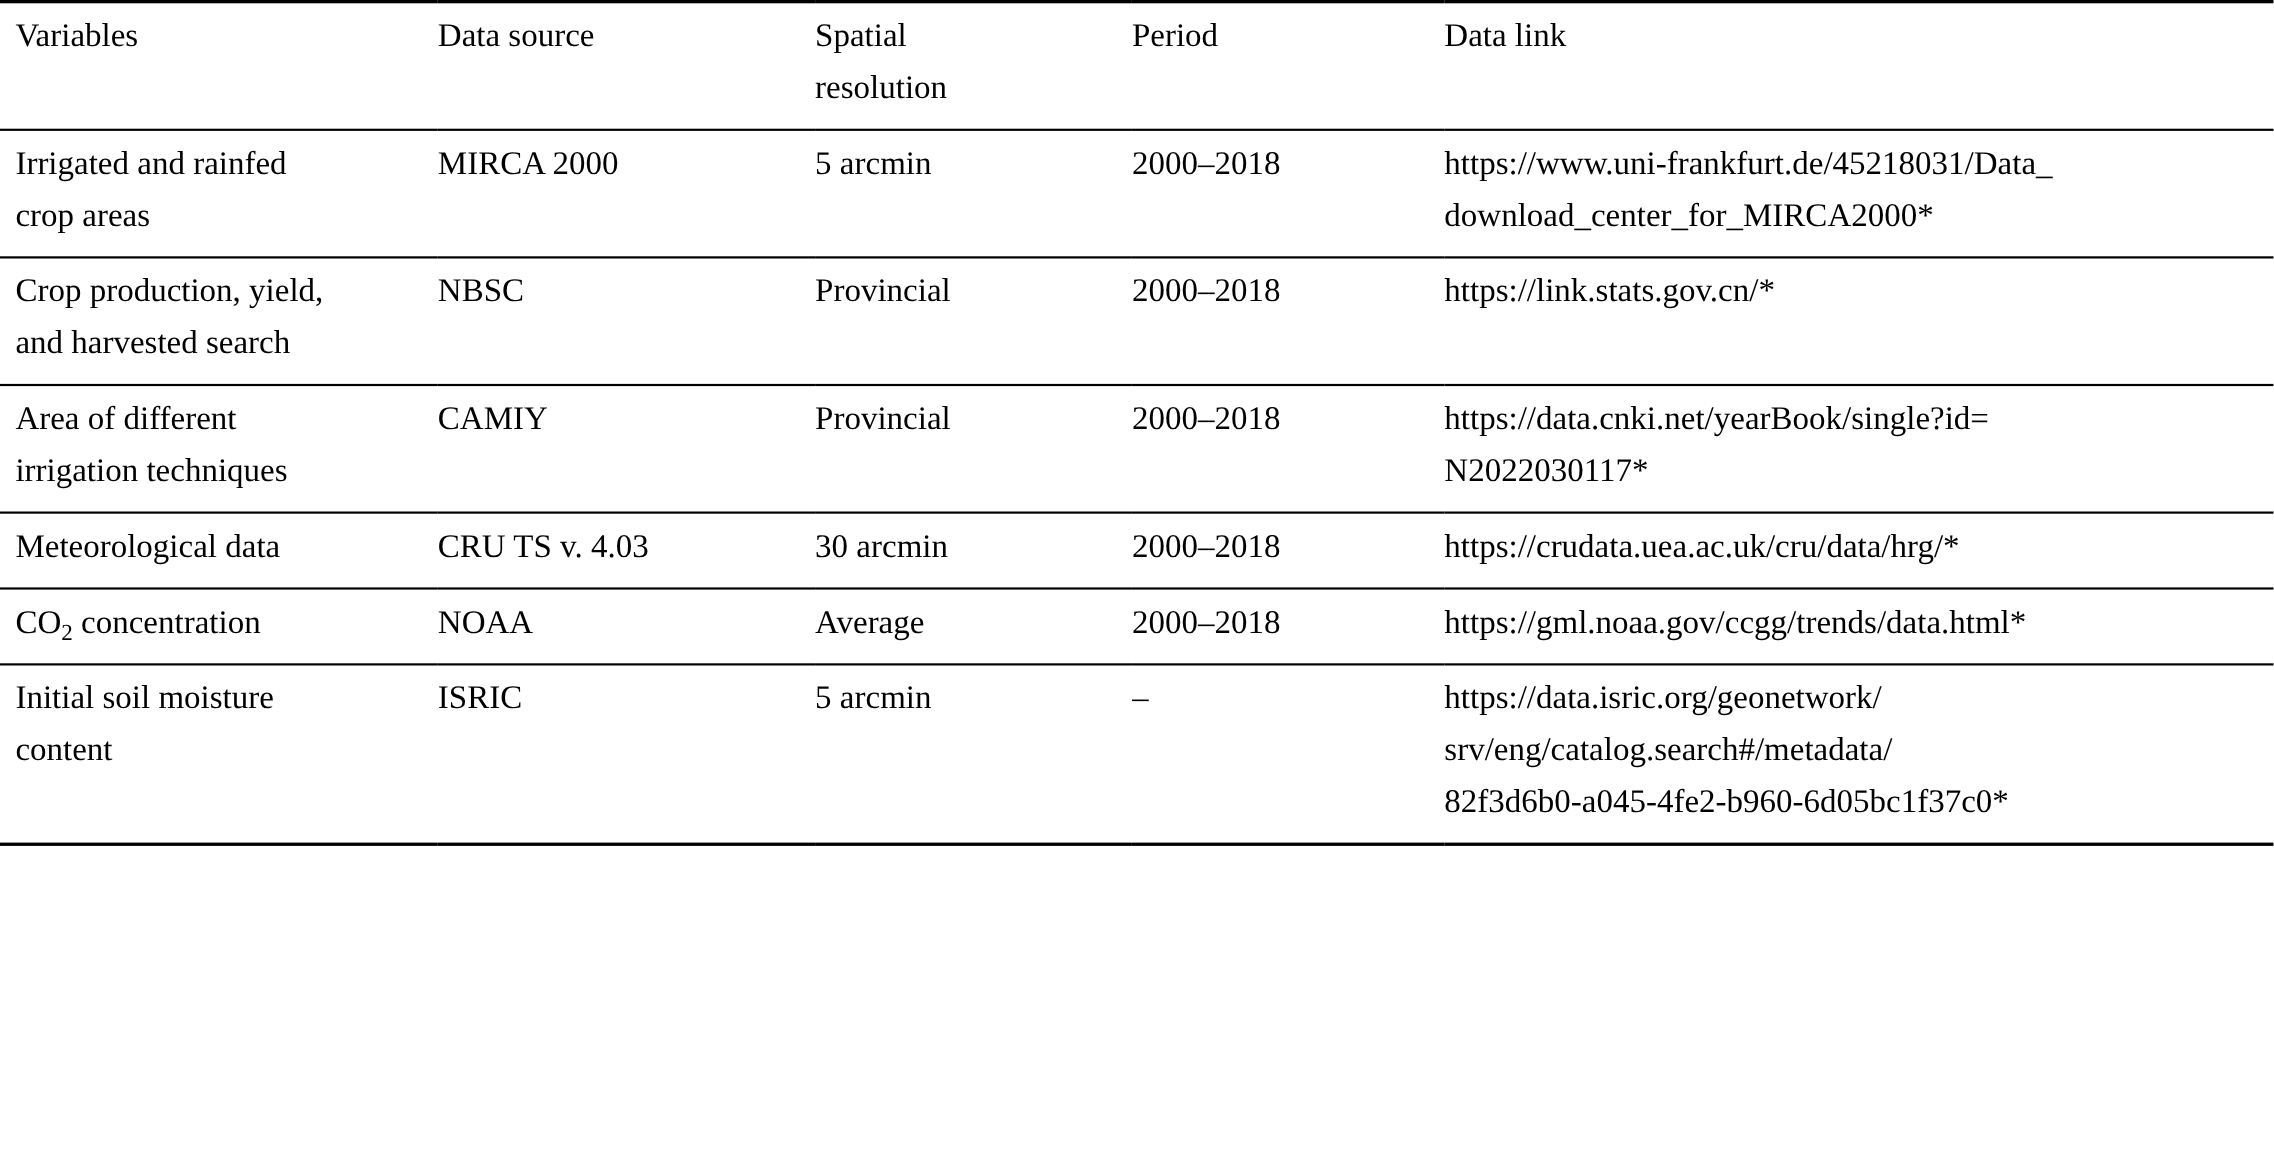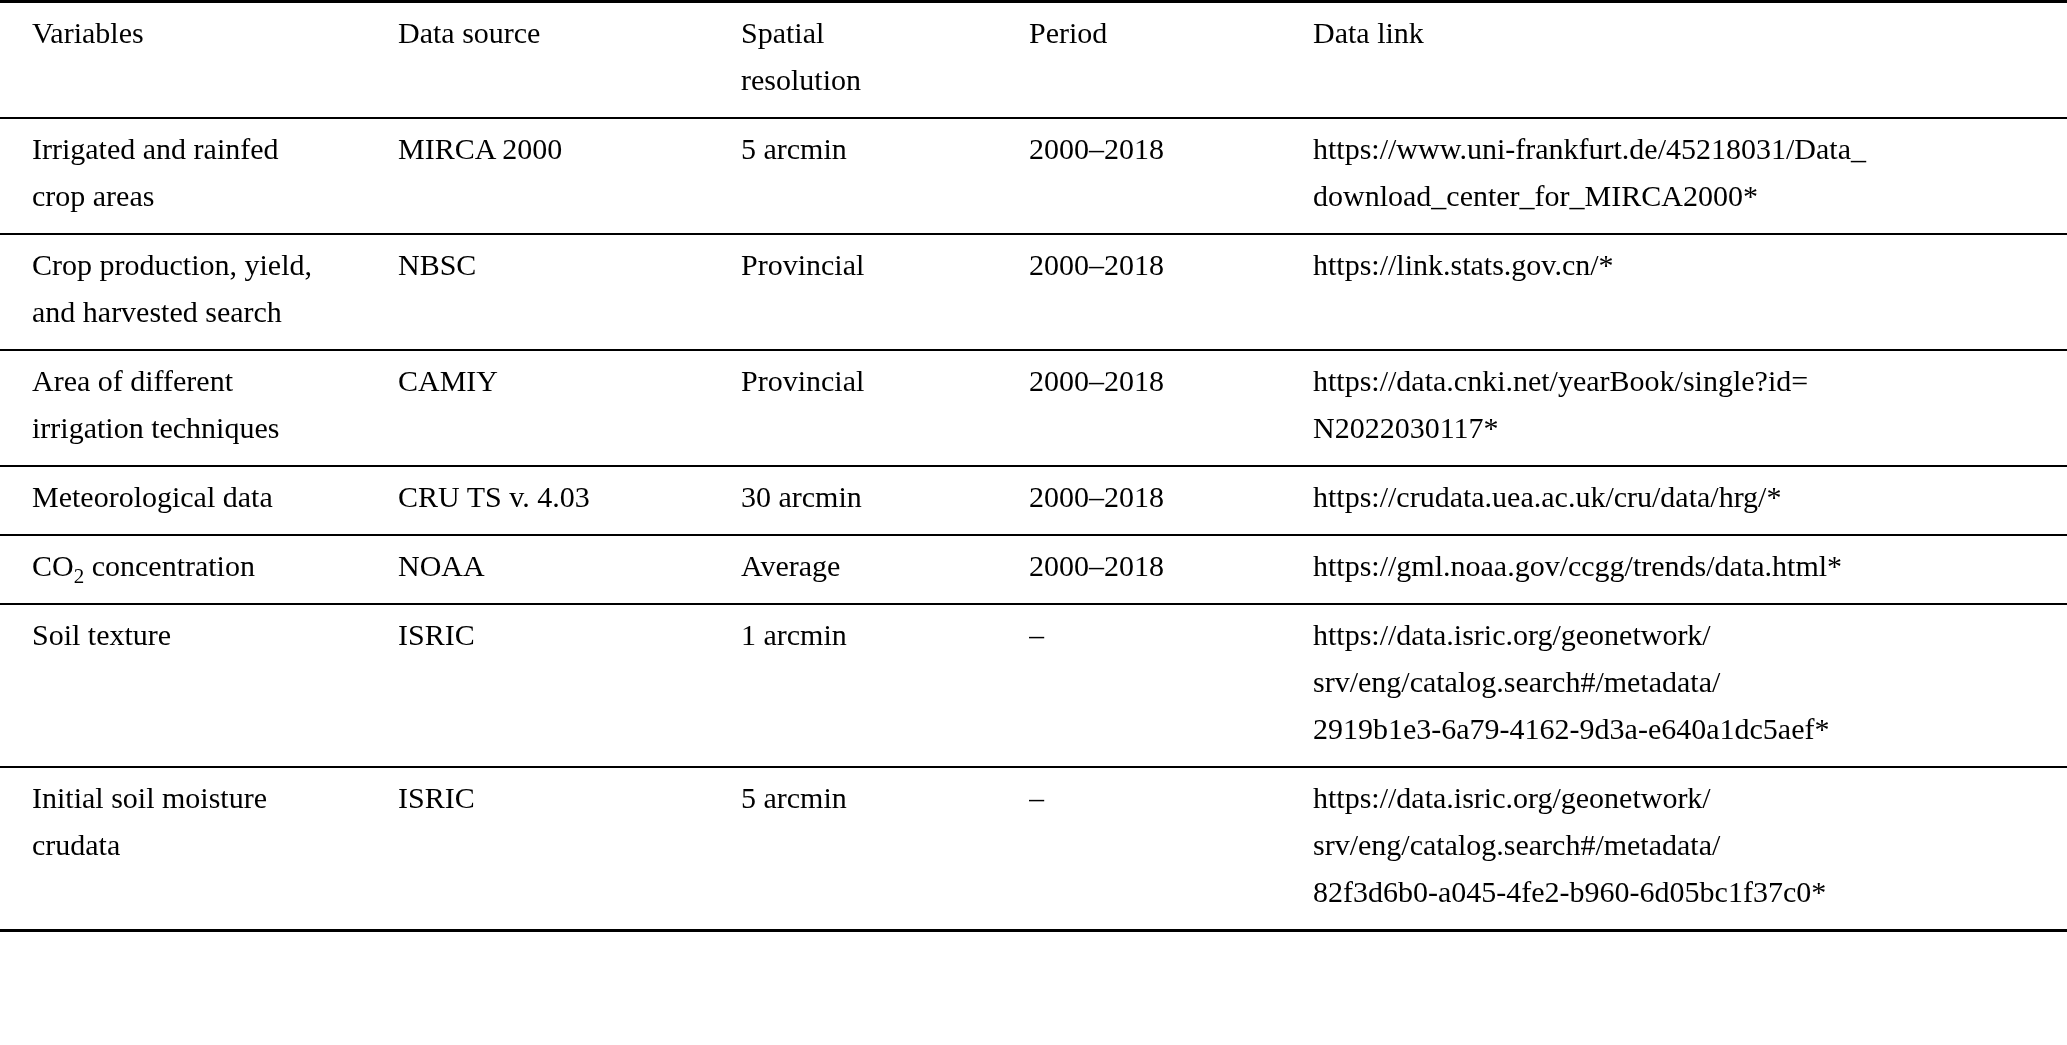--- a/index.html
+++ b/index.html
@@ -31,21 +31,21 @@
   tbody tr { border-top: 2.5px solid #000; }
 
   th, td {
     vertical-align: top;
     text-align: left;
     font-weight: normal;
     padding: 6px 16px 14px 0;
     line-height: 47px;
     overflow: hidden;
   }
-  th:first-child, td:first-child { padding-left: 32px; margin-left: 32px; }
+  th:first-child, td:first-child { padding-left: 14px; margin-left: 32px; }
 
   sub.co2-sub {
     font-size: 21px;
     line-height: 0;
     vertical-align: sub;
   }
 </style>
 </head>
 <body>
 
@@ -123,35 +123,22 @@
       <td><span>CO</span><sub class="co2-sub">2</sub> <span>concentration</span></td>
       <td>NOAA</td>
       <td>Average</td>
       <td>2000–2018</td>
       <td>
           <div>https://gml.noaa.gov/ccgg/trends/data.html*</div>
         </td>
     </tr>
     <tr>
       <td>
-          <div>Soil texture</div>
-        </td>
-      <td>ISRIC</td>
-      <td>1 arcmin</td>
-      <td>–</td>
-      <td>
-          <div>https://data.isric.org/geonetwork/</div>
-          <div>srv/eng/catalog.search#/metadata/</div>
-          <div>2919b1e3-6a79-4162-9d3a-e640a1dc5aef*</div>
-        </td>
-    </tr>
-    <tr>
-      <td>
           <div>Initial soil moisture</div>
-          <div>crudata</div>
+          <div>content</div>
         </td>
       <td>ISRIC</td>
       <td>5 arcmin</td>
       <td>–</td>
       <td>
           <div>https://data.isric.org/geonetwork/</div>
           <div>srv/eng/catalog.search#/metadata/</div>
           <div>82f3d6b0-a045-4fe2-b960-6d05bc1f37c0*</div>
         </td>
     </tr>

